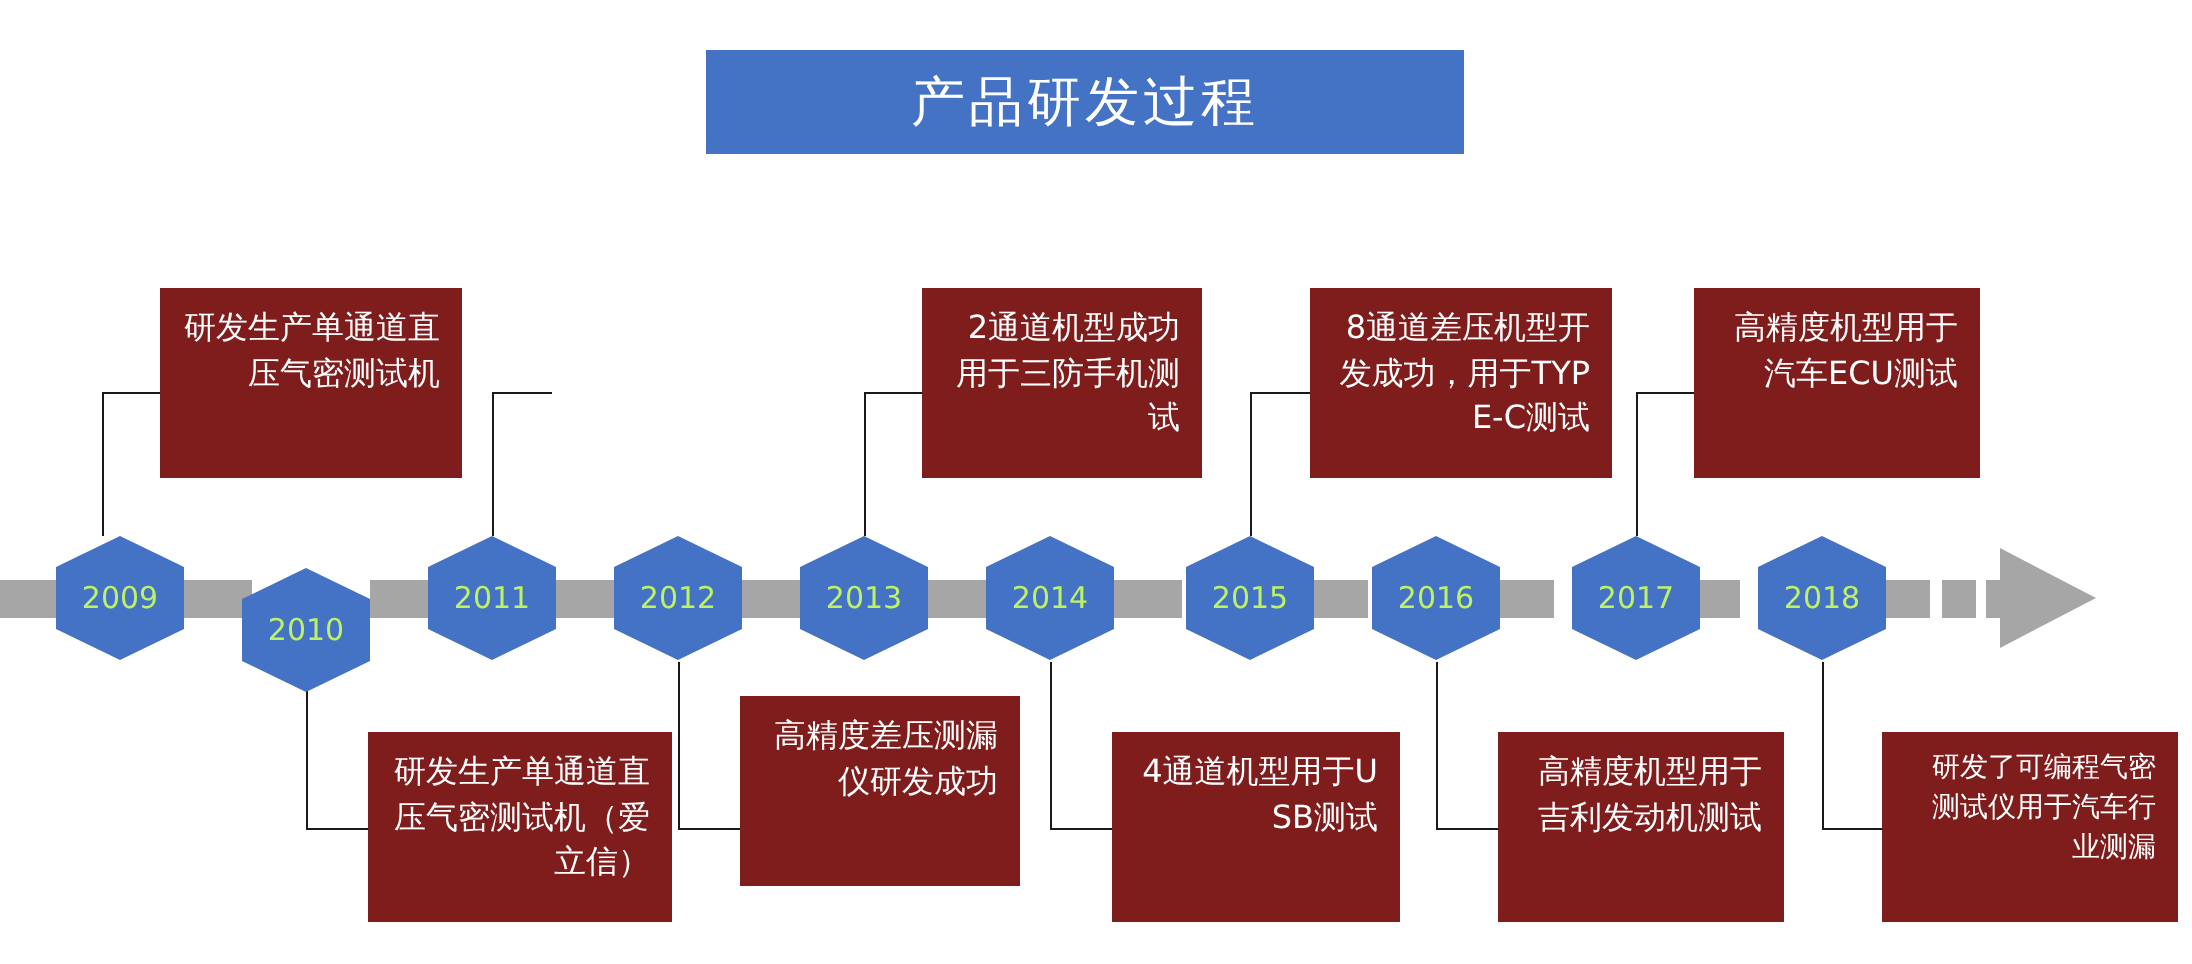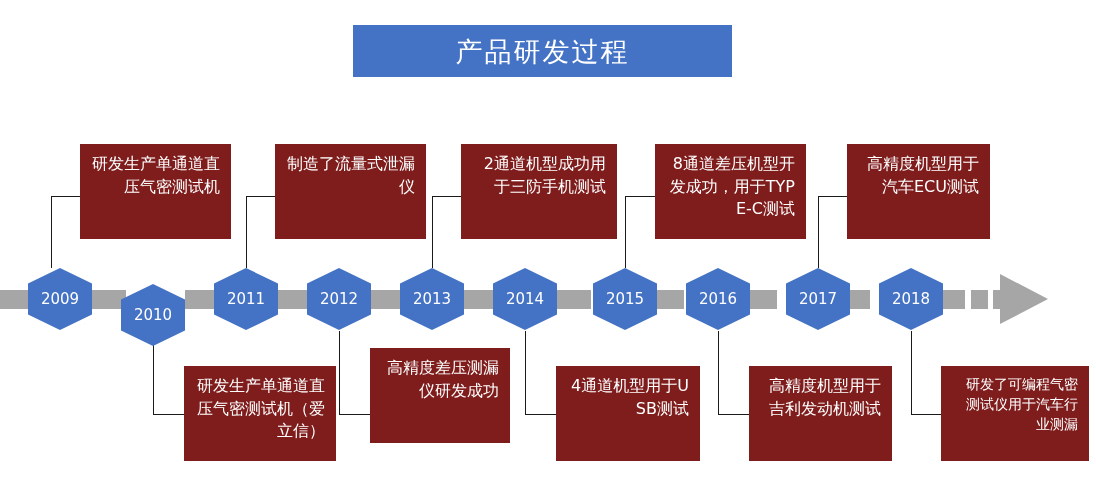--- a/index.html
+++ b/index.html
@@ -62,21 +62,21 @@
     position: absolute;
     width: 64px;
     height: 62px;
     background: #4472c4;
     clip-path: polygon(50% 0%, 100% 25%, 100% 75%, 50% 100%, 0% 75%, 0% 25%);
     display: flex;
     align-items: center;
     justify-content: center;
   }
   .hex-label {
-    color: #ffffff;
+    color: #bef264;
     font-size: 15px;
     line-height: 1;
   }
 
   
   .callout {
     position: absolute;
     background: #7f1d1d;
     color: #ffffff;
     font-size: 16px;
@@ -148,23 +148,22 @@
   <div class="conn-h" style="left:718px; top:414px; width:32px;"></div>
 
   <div class="conn-h" style="left:818px; top:196px; width:30px;"></div>
   <div class="conn-v" style="left:818px; top:196px; height:72px;"></div>
 
   <div class="conn-v" style="left:911px; top:331px; height:83px;"></div>
   <div class="conn-h" style="left:911px; top:414px; width:32px;"></div>
 
   <div class="callout" style="left:80px;  top:144px; width:151px; height:95px;">研发生产单通道直压气密测试机</div>
 
-  <div class="callout" style="left:275px; top:144px; width:151px; height:95px;">制造了流量式泄漏仪</div>
-
-  <div class="callout" style="left:461px; top:144px; width:156px; height:95px;">2通道机型成功用于三防手机测试</div>
+
+  <div class="callout" style="left:461px; top:144px; width:140px; height:95px;">2通道机型成功用于三防手机测试</div>
 
   <div class="callout" style="left:655px; top:144px; width:151px; height:95px;">8通道差压机型开发成功，用于TYPE-C测试</div>
 
   <div class="callout" style="left:847px; top:144px; width:143px; height:95px;">高精度机型用于汽车ECU测试</div>
 
   <div class="callout" style="left:184px; top:366px; width:152px; height:95px;">研发生产单通道直压气密测试机（爱立信）</div>
 
   <div class="callout" style="left:370px; top:348px; width:140px; height:95px;">高精度差压测漏仪研发成功</div>
 
   <div class="callout" style="left:556px; top:366px; width:144px; height:95px;">4通道机型用于USB测试</div>

